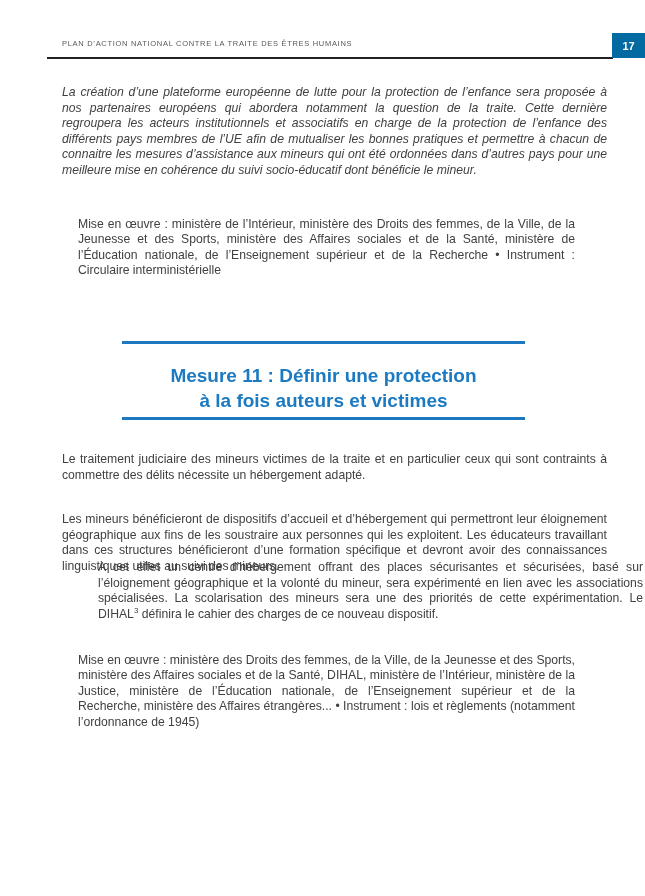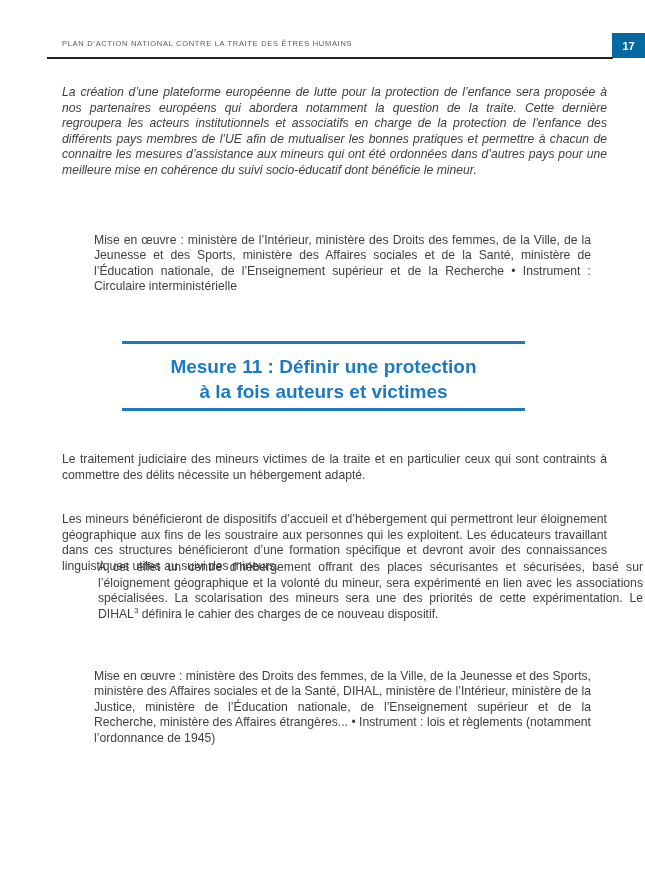--- a/index.html
+++ b/index.html
@@ -46,35 +46,35 @@
     text-align: justify;
   }
   .para-1 { top: 85px; font-style: italic; }
   .para-2 { top: 452px; }
   .para-3 { top: 492px; margin-top: 20px; }
   .para-4 { top: 560px; margin-left: 36px; }
   .mise-block {
     position: absolute;
     left: 78px;
     width: 497px;
-    margin: 16px;
+    margin: 0;
     font-size: 12.2px;
     line-height: 15.4px;
     color: #414042;
     text-align: justify;
   }
   .mise-1 { top: 217px; }
   .mise-2 { top: 653px; }
   .measure-heading {
     position: absolute;
     left: 122px; top: 341px;
     width: 403px;
     border-top: 3px solid #1c79c1;
     border-bottom: 3px solid #1c79c1;
-    padding: 10px 0 4px 0;
+    padding: 19px 0 4px 0;
     color: #1c7ac2;
     font-size: 19px;
     line-height: 25px;
     font-weight: bold;
     text-align: center;
   }
   .measure-heading span { display: block; }
   .footnote-ref {
     font-size: 8px;
     vertical-align: super;

